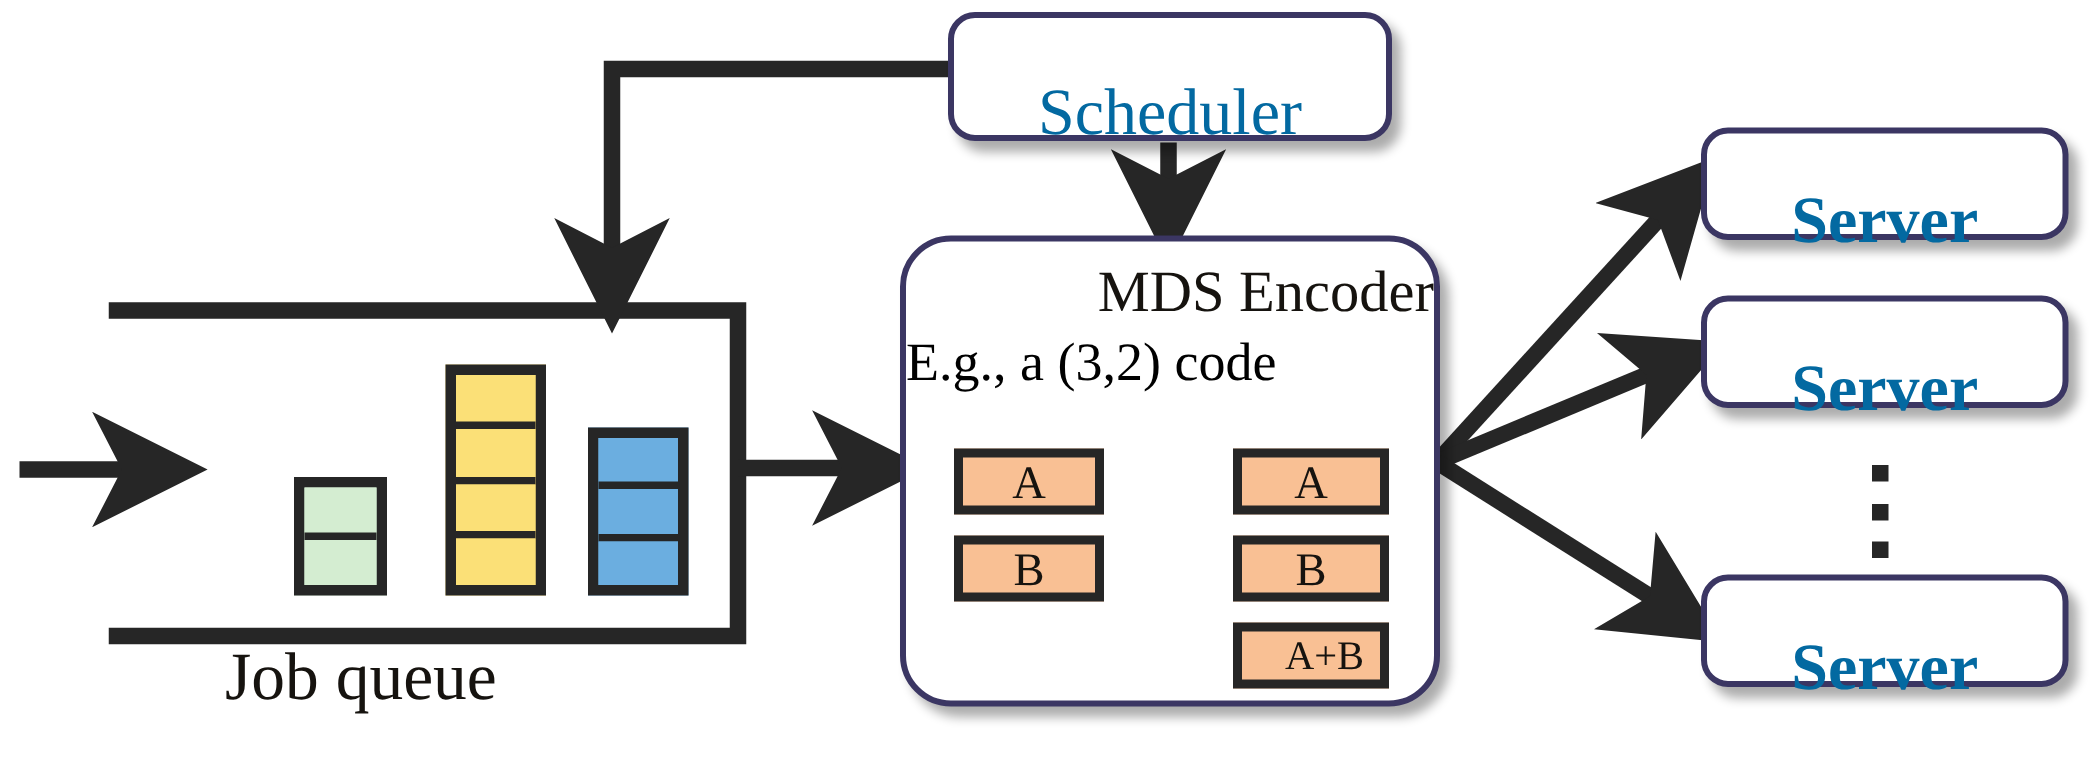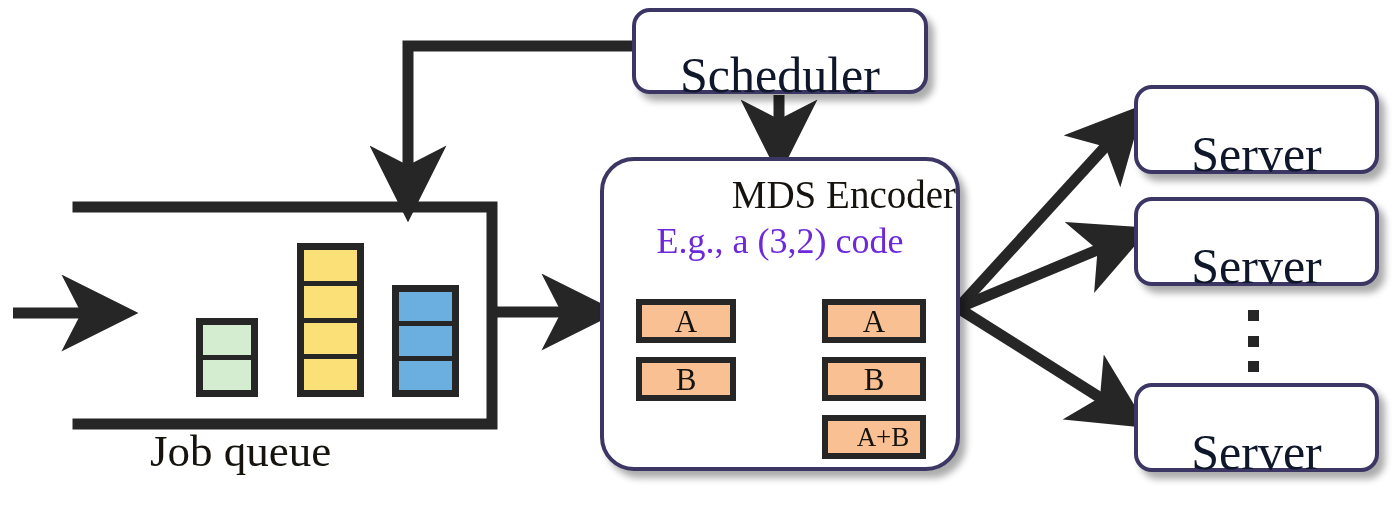--- a/index.html
+++ b/index.html
@@ -30,47 +30,47 @@
     box-sizing: border-box;
     background: #ffffff;
     border: 4px solid #3b3663;
     border-radius: 18px;
     box-shadow: 6px 7px 7px rgba(0,0,0,0.33);
     display: flex;
     align-items: center;
     justify-content: center;
   }
   .navybox .boxlabel {
-    color: #0f172a;
-    font-size: 50px;
+    color: #0369a1;
+    font-size: 44px;
     line-height: 1;
     white-space: nowrap;
     margin-top: 48px;
   }
 
   #scheduler-box { left: 632px; top: 8px; width: 296px; height: 86px; }
   #mds-box {
     left: 600px; top: 157px; width: 360px; height: 314px;
     border-radius: 34px;
     display: block;
   }
 
-  .server-box { width: 245px; height: 89px; }
+  .server-box { width: 245px; height: 75px; font-weight: bold; }
   #server-1 { left: 1134px; top: 85px; }
   #server-2 { left: 1134px; top: 197px; }
   #server-3 { left: 1134px; top: 383px; }
 
   
   #mds-title {
     position: absolute; left: 0; top: 14px; width: 100%;
     text-align: right; font-size: 39px; color: #16130f; line-height: 1;
   }
   #mds-subtitle {
     position: absolute; left: 0; top: 62px; width: 100%;
-    text-align: center; font-size: 36px; color: #6d28d9; line-height: 1;
+    text-align: left; font-size: 36px; color: #000000; line-height: 1;
   }
   .codeblock {
     position: absolute;
     box-sizing: border-box;
     background: #f9c094;
     border: 6px solid #262626;
     display: flex; align-items: center; justify-content: center;
     color: #16130f;
     line-height: 1;
   }

